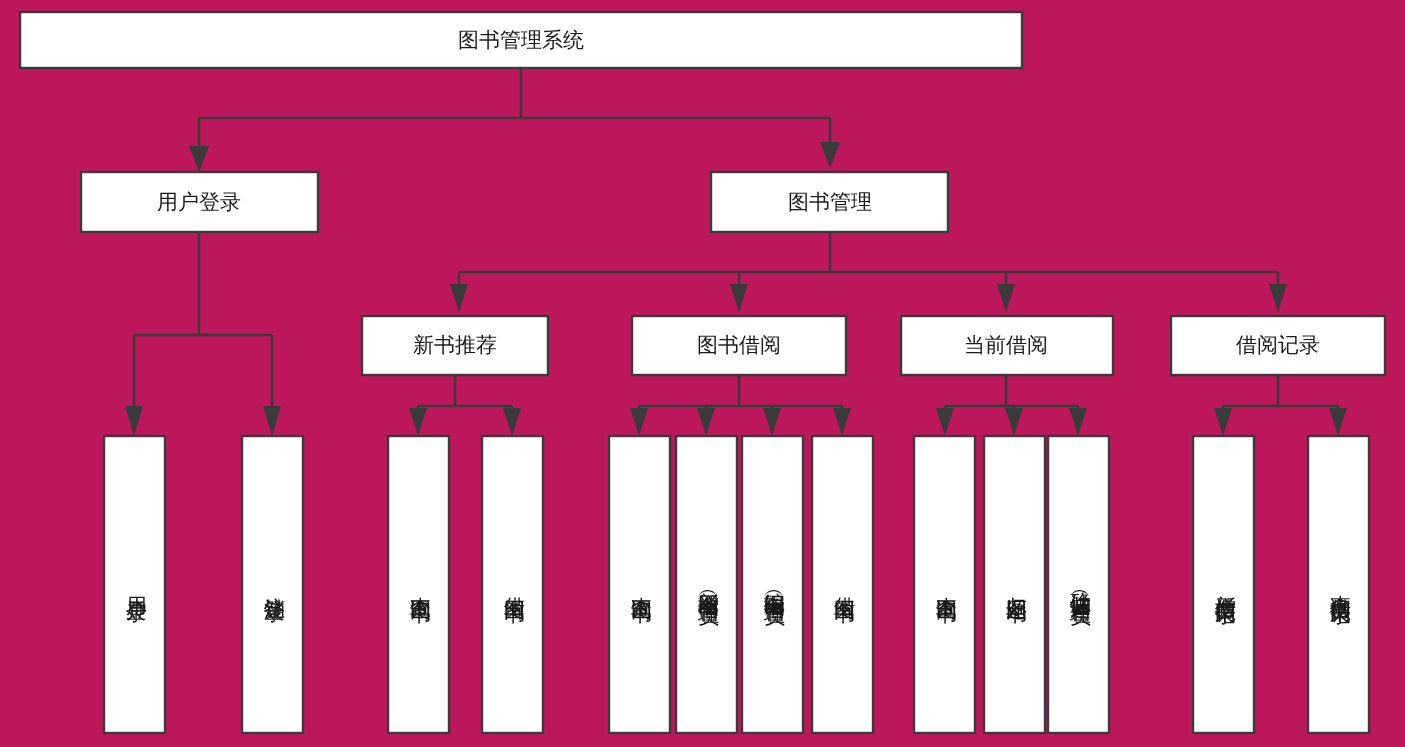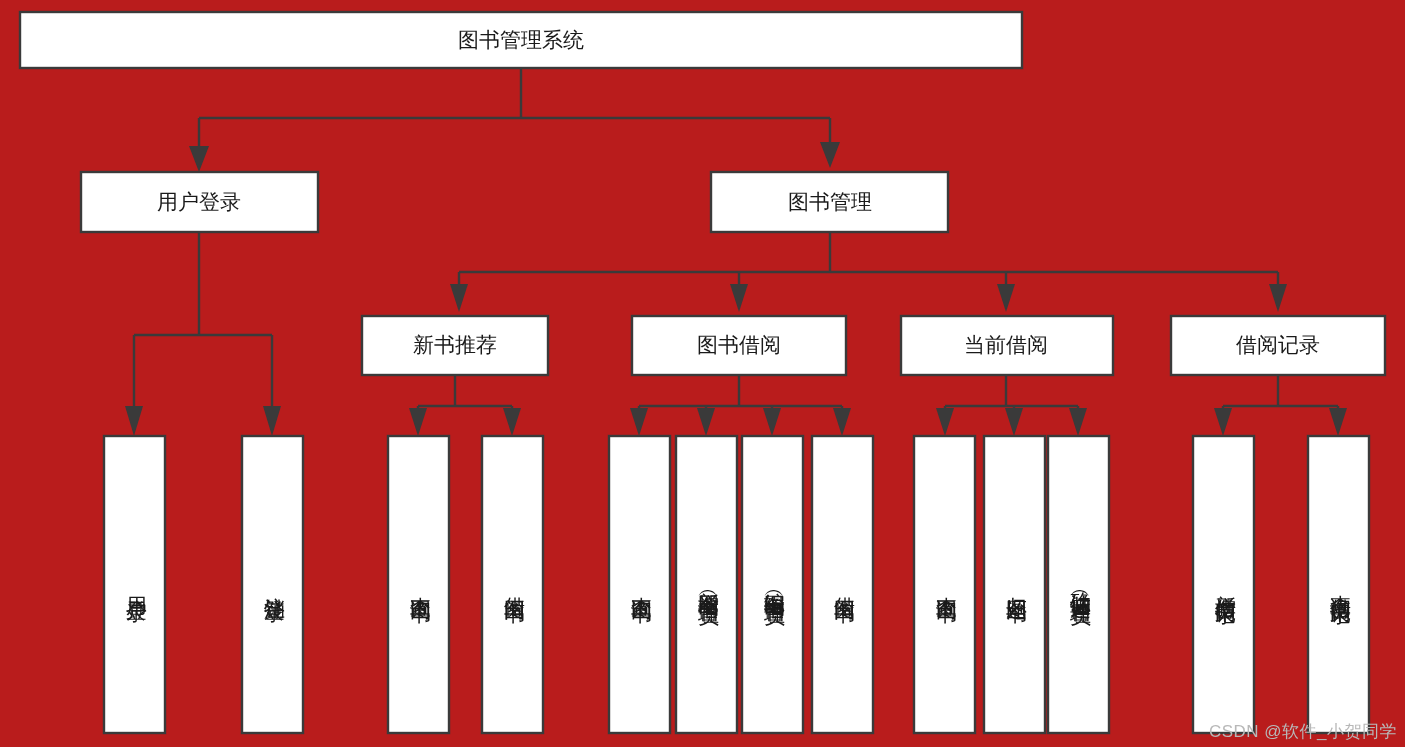--- a/index.html
+++ b/index.html
@@ -12,21 +12,21 @@
     width: 1405px;
     height: 747px;
     font-family: "Liberation Sans", "DejaVu Sans", sans-serif;
     overflow: hidden;
     position: relative;
   }
   #diagram-root {
     position: relative;
     width: 1405px;
     height: 747px;
-    background: #b91c1c;
+    background: #be185d;
   }
   svg#tree-svg {
     position: absolute;
     top: 0;
     left: 0;
     width: 1405px;
     height: 747px;
     display: block;
   }
   .node-box {
@@ -242,15 +242,14 @@
       <text class="node-label-v" x="1224" y="584">新增借阅记录</text>
     </g>
 
     <g>
       <rect class="node-box" x="1308" y="436" width="61" height="297"></rect>
       <text class="node-label-v" x="1339" y="584">查询借阅记录</text>
     </g>
 
   </svg>
 
-  <div class="watermark-text">CSDN @软件_小贺同学</div>
 
 </div>
 
 </body></html>

